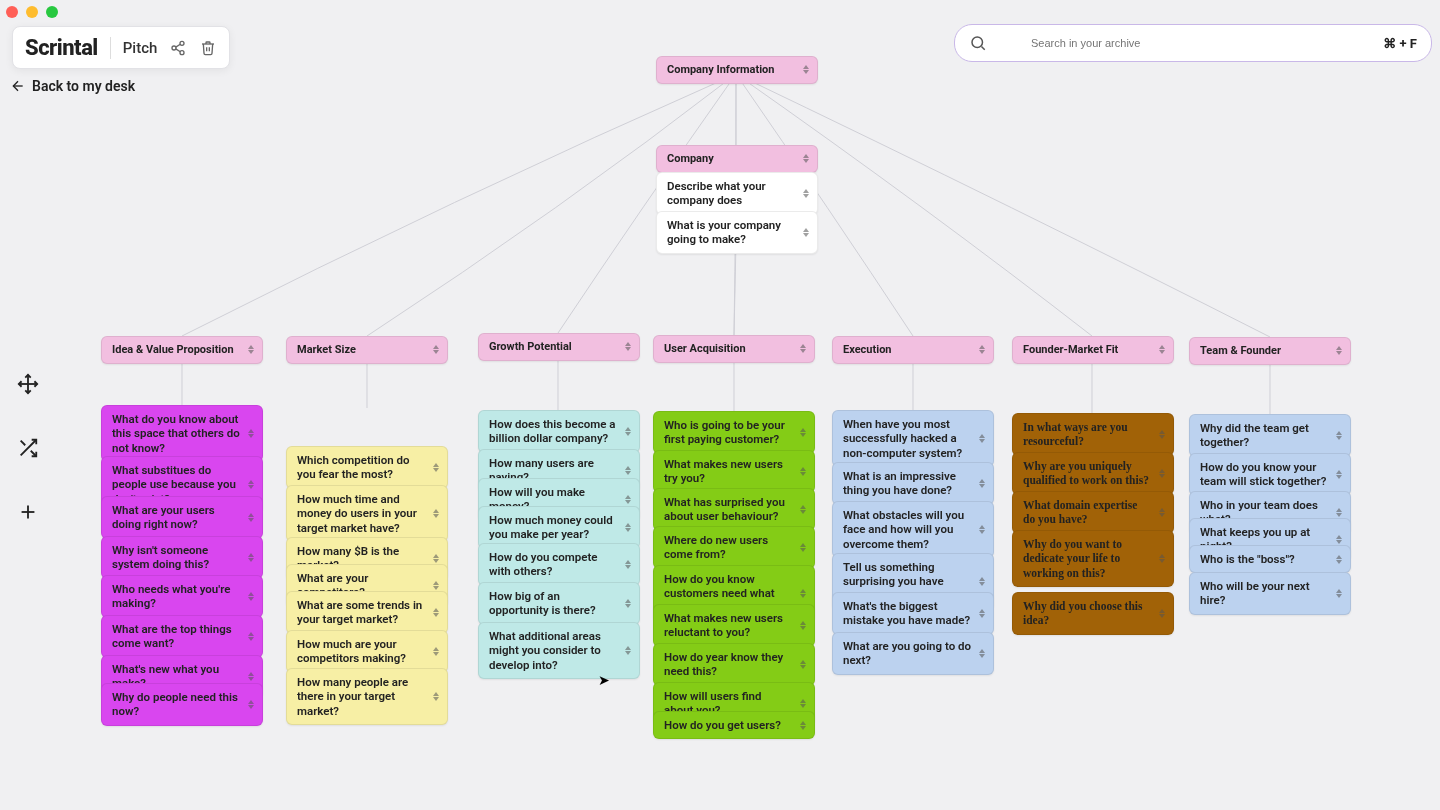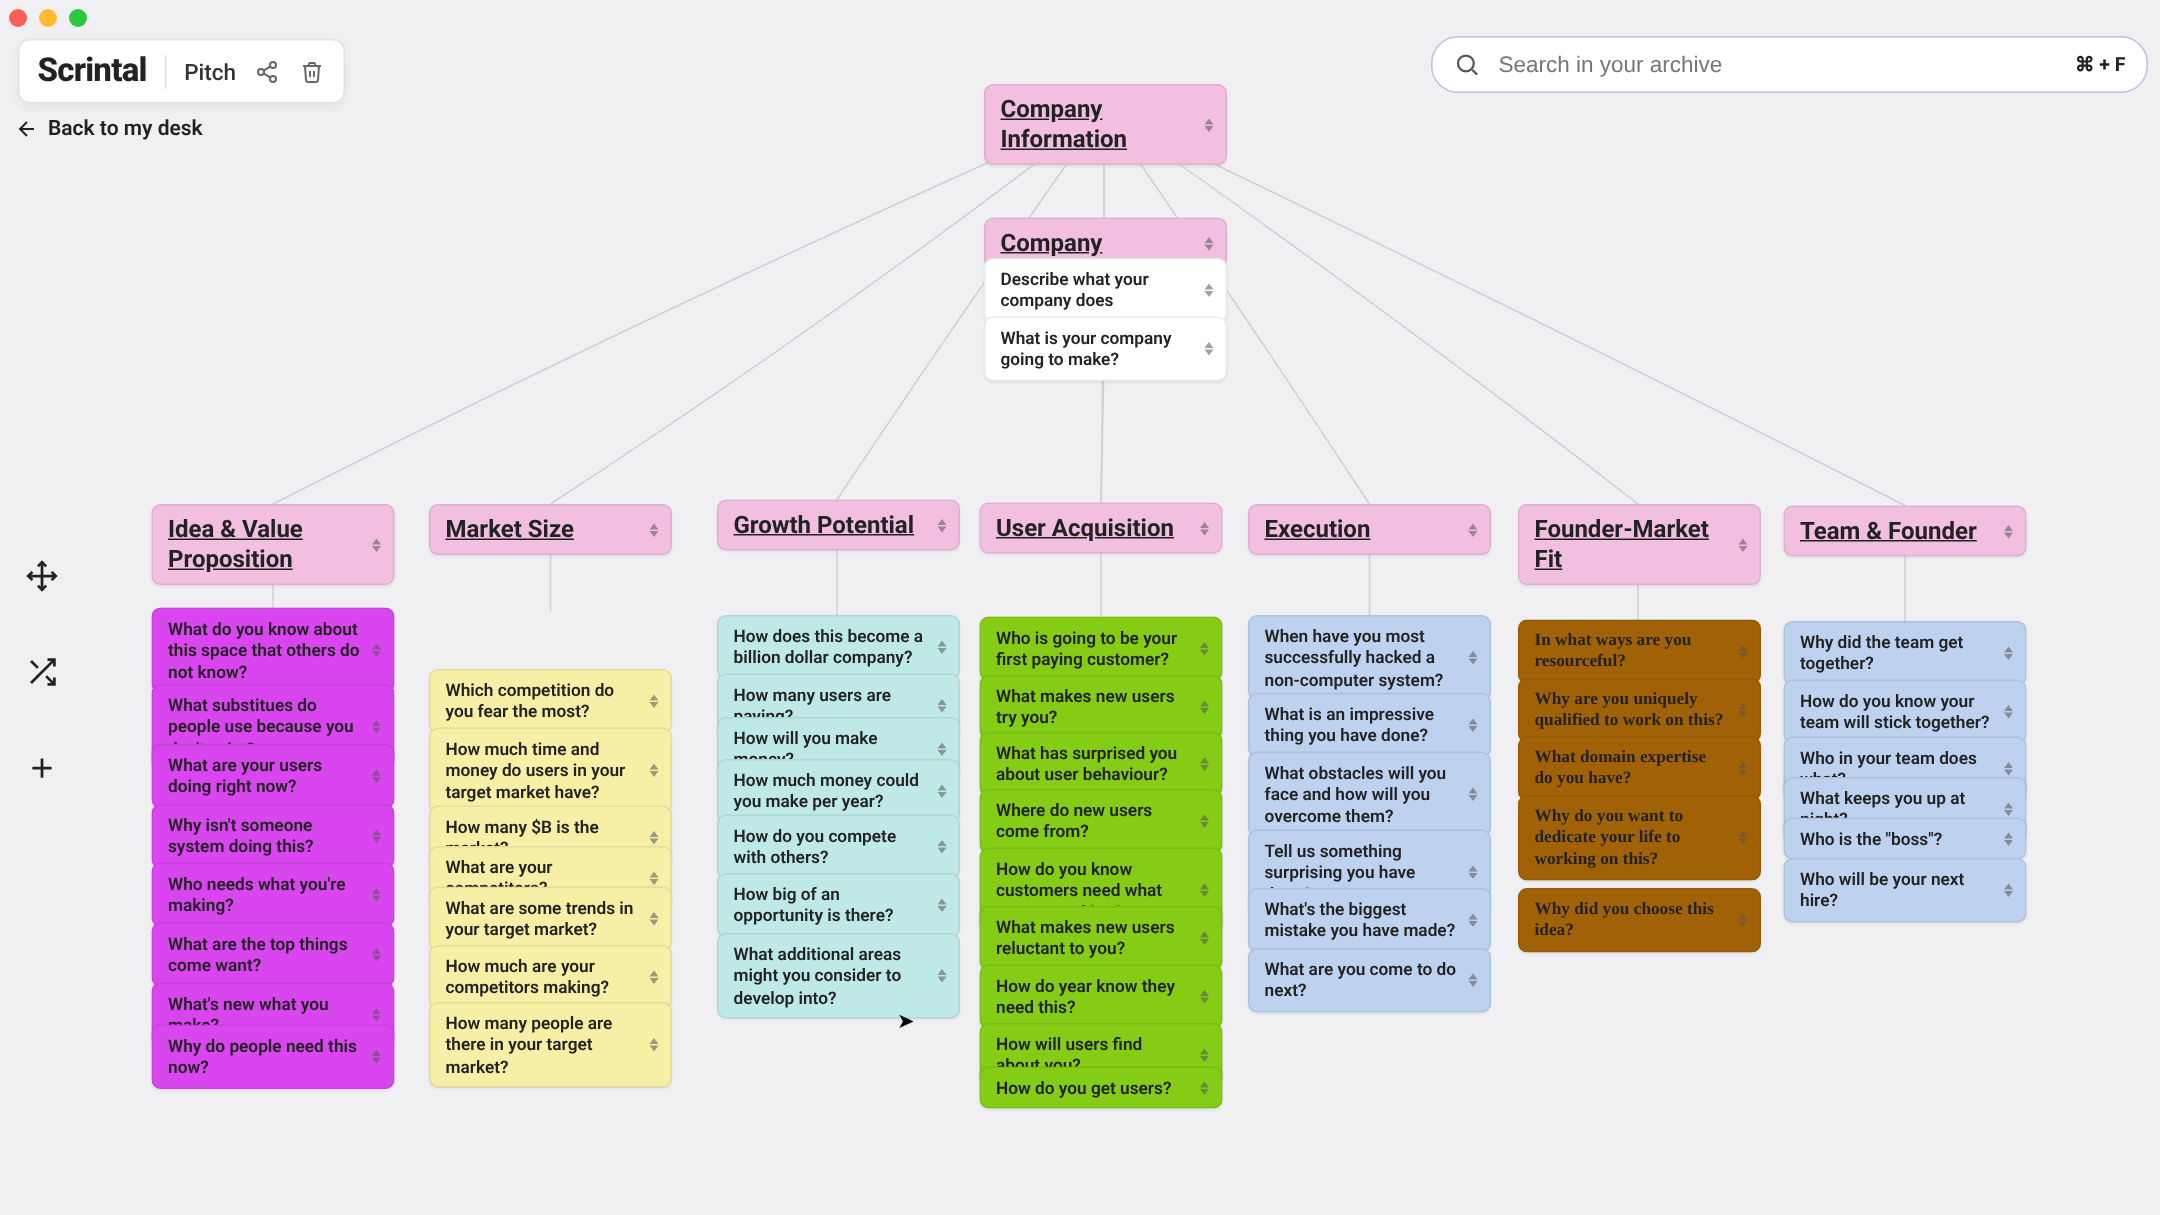--- a/index.html
+++ b/index.html
@@ -16,21 +16,21 @@
   .divider{width:1px;height:22px;background:#ddd;}
   .docname{font-size:15px;font-weight:500;color:#333;}
   .iconbtn{width:18px;height:18px;display:flex;align-items:center;justify-content:center;
     color:#666;cursor:pointer;}
   .backlink{position:absolute;left:10px;top:78px;display:flex;align-items:center;gap:6px;
     font-size:14px;font-weight:600;color:#222;}
   
   .search{position:absolute;right:8px;top:24px;width:448px;height:36px;background:#fff;
     border:1px solid #c9b8e8;border-radius:18px;display:flex;align-items:center;
     padding:0 14px;gap:10px;}
-  .search input{flex:1;border:none;outline:none;font-size:15px;background:transparent;}
+  .search input{flex:1;border:none;outline:none;font-size:11px;background:transparent;margin-left:32px;}
   .shortcut{font-size:13px;font-weight:700;color:#222;}
   
   .sidebar{position:absolute;left:14px;top:370px;display:flex;flex-direction:column;gap:36px;}
   .sidebtn{width:28px;height:28px;display:flex;align-items:center;justify-content:center;
     color:#222;cursor:pointer;}
   
   .canvas{position:absolute;left:0;top:0;width:1440px;height:810px;}
   
   svg.wires{position:absolute;left:0;top:0;width:1440px;height:810px;pointer-events:none;}
   svg.wires path,svg.wires line{stroke:#cfcfd6;stroke-width:1;fill:none;}
@@ -48,21 +48,21 @@
   
   .c-pink  {background:#f2bfe0;}
   .c-white {background:#fff;}
   .c-green {background:#d946ef;}
   .c-yellow{background:#f7efa5;}
   .c-cyan  {background:#bfe9e7;}
   .c-lilac {background:#84cc16;}
   .c-blue  {background:#bcd2ef;}
   .c-peach {background:#a16207;font-family:Liberation Serif, serif;}
   
-  .cat{font-weight:700;font-size:16px;text-decoration:underline;}
+  .cat{font-weight:700;font-size:11px;}
   
   .fakecursor{position:absolute;left:598px;top:672px;font-size:14px;color:#000;}
 </style>
 </head>
 <body>
 
 <div class="traffic">
   <div class="tl" style="background:#ff5f57"></div>
   <div class="tl" style="background:#febc2e"></div>
   <div class="tl" style="background:#28c840"></div>
@@ -217,21 +217,21 @@
   <div class="card c-lilac" style="left:653px;top:604px;width:128px"><span>What makes new users reluctant to you?</span><span class="sorter"></span></div>
   <div class="card c-lilac" style="left:653px;top:643px;width:128px"><span>How do year know they need this?</span><span class="sorter"></span></div>
   <div class="card c-lilac" style="left:653px;top:682px;width:128px"><span>How will users find about you?</span><span class="sorter"></span></div>
   <div class="card c-lilac" style="left:653px;top:711px;width:128px"><span>How do you get users?</span><span class="sorter"></span></div>
 
   <div class="card c-blue" style="left:832px;top:410px;width:128px"><span>When have you most successfully hacked a non-computer system?</span><span class="sorter"></span></div>
   <div class="card c-blue" style="left:832px;top:462px;width:128px"><span>What is an impressive thing you have done?</span><span class="sorter"></span></div>
   <div class="card c-blue" style="left:832px;top:501px;width:128px"><span>What obstacles will you face and how will you overcome them?</span><span class="sorter"></span></div>
   <div class="card c-blue" style="left:832px;top:553px;width:128px"><span>Tell us something surprising you have done?</span><span class="sorter"></span></div>
   <div class="card c-blue" style="left:832px;top:592px;width:128px"><span>What's the biggest mistake you have made?</span><span class="sorter"></span></div>
-  <div class="card c-blue" style="left:832px;top:632px;width:128px"><span>What are you come to do next?</span><span class="sorter"></span></div>
+  <div class="card c-blue" style="left:832px;top:632px;width:128px"><span>What are you going to do next?</span><span class="sorter"></span></div>
 
   <div class="card c-peach" style="left:1012px;top:413px;width:128px"><span>In what ways are you resourceful?</span><span class="sorter"></span></div>
   <div class="card c-peach" style="left:1012px;top:452px;width:128px"><span>Why are you uniquely qualified to work on this?</span><span class="sorter"></span></div>
   <div class="card c-peach" style="left:1012px;top:491px;width:128px"><span>What domain expertise do you have?</span><span class="sorter"></span></div>
   <div class="card c-peach" style="left:1012px;top:530px;width:128px"><span>Why do you want to dedicate your life to working on this?</span><span class="sorter"></span></div>
   <div class="card c-peach" style="left:1012px;top:592px;width:128px"><span>Why did you choose this idea?</span><span class="sorter"></span></div>
 
   <div class="card c-blue" style="left:1189px;top:414px;width:128px"><span>Why did the team get together?</span><span class="sorter"></span></div>
   <div class="card c-blue" style="left:1189px;top:453px;width:128px"><span>How do you know your team will stick together?</span><span class="sorter"></span></div>
   <div class="card c-blue" style="left:1189px;top:491px;width:128px"><span>Who in your team does what?</span><span class="sorter"></span></div>

